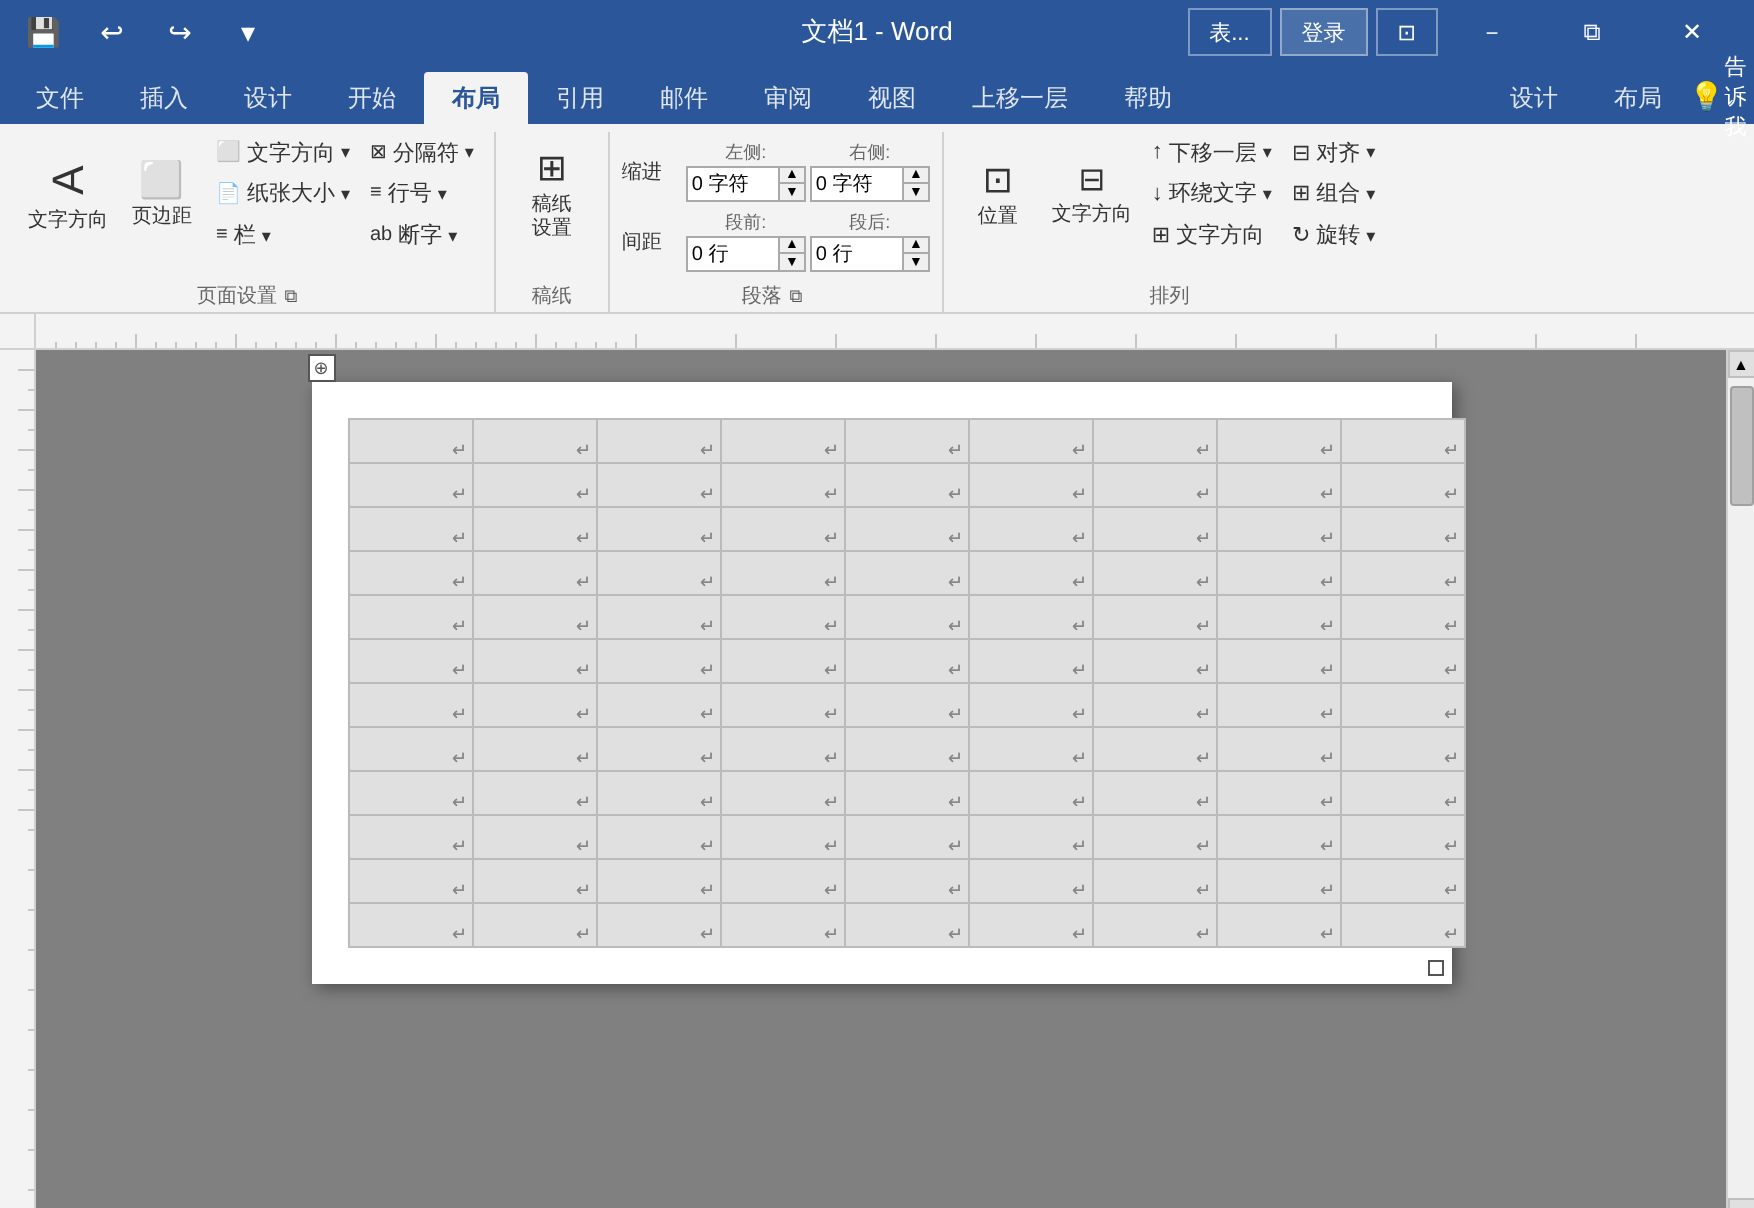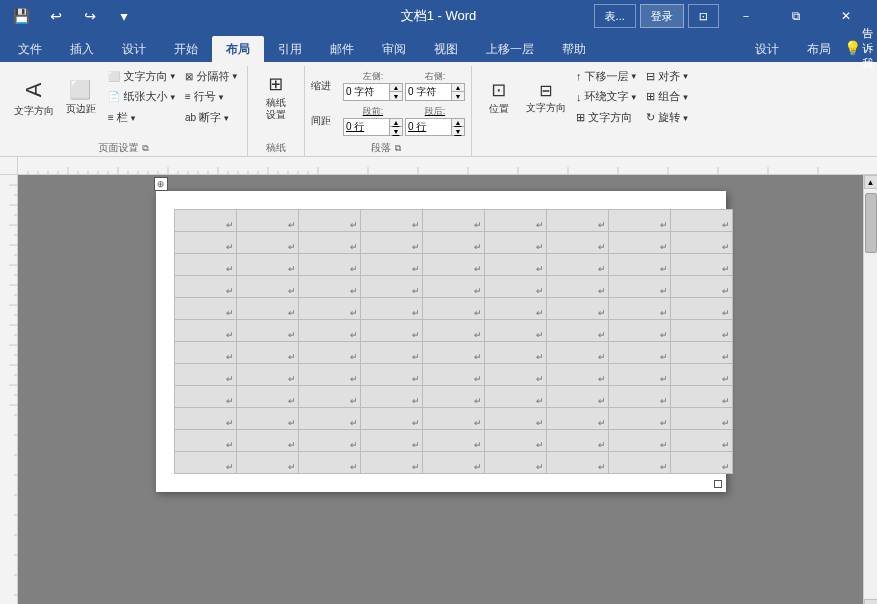--- a/index.html
+++ b/index.html
@@ -350,21 +350,21 @@
                   <div style="height:9px;width:12px;background:#f0f0f0;display:flex;align-items:center;justify-content:center;font-size:7px;cursor:pointer;border-bottom:1px solid #aaa;">▲</div>
                   <div style="height:9px;width:12px;background:#f0f0f0;display:flex;align-items:center;justify-content:center;font-size:7px;cursor:pointer;">▼</div>
                 </div>
               </div>
             </div>
           </div>
         </div>
 
         <div style="display:flex;align-items:center;gap:4px;">
           <div style="font-size:10px;color:#333;width:28px;">间距</div>
-          <div style="display:flex;align-items:center;gap:2px;text-decoration:underline;">
+          <div style="display:flex;align-items:center;gap:2px;">
             <div style="display:flex;flex-direction:column;align-items:center;">
               <div style="font-size:9px;color:#666;">段前:</div>
               <div style="display:flex;border:1px solid #aaa;height:18px;background:white;">
                 <input type="text" value="0 行" style="width: 45px; font-size: 10px; border: none; outline: none; padding: 0px 2px;">
                 <div style="display:flex;flex-direction:column;border-left:1px solid #aaa;">
                   <div style="height:9px;width:12px;background:#f0f0f0;display:flex;align-items:center;justify-content:center;font-size:7px;cursor:pointer;border-bottom:1px solid #aaa;">▲</div>
                   <div style="height:9px;width:12px;background:#f0f0f0;display:flex;align-items:center;justify-content:center;font-size:7px;cursor:pointer;">▼</div>
                 </div>
               </div>
             </div>
@@ -426,20 +426,23 @@
             <span>⊞</span>
             <span>组合</span>
             <span style="font-size:9px;">▾</span>
           </div>
           <div class="r-btn-small">
             <span>↻</span>
             <span>旋转</span>
             <span style="font-size:9px;">▾</span>
           </div>
         </div>
+      </div>
+      <div class="ribbon-group-label">
+        <span>排列</span>
       </div>
     </div>
 
   </div>
 </div>
 
 <div style="display:flex;flex:1;height:calc(604px - 32px - 94px - 22px);position:relative;">
 
   <div style="display:flex;flex-direction:column;">
     <div id="ruler-corner"></div>

